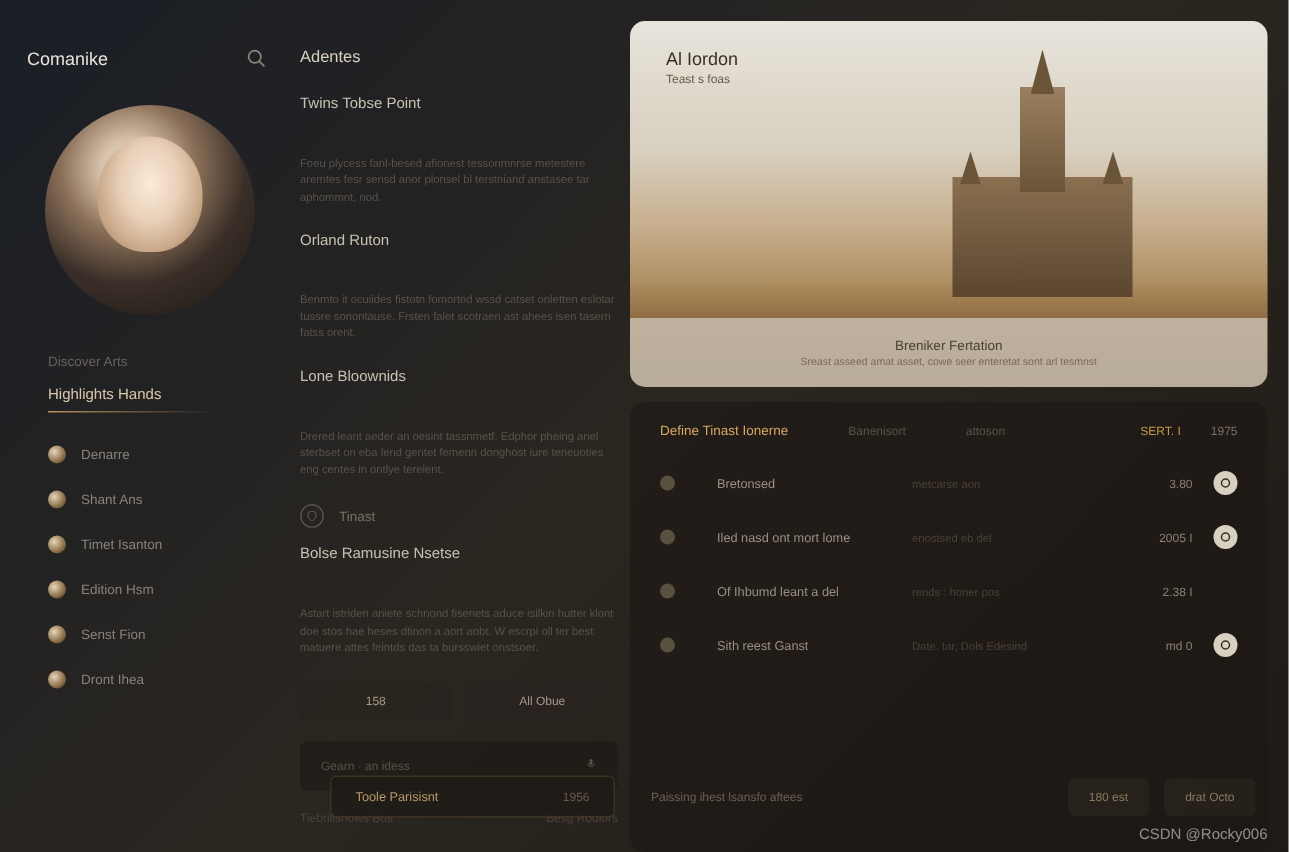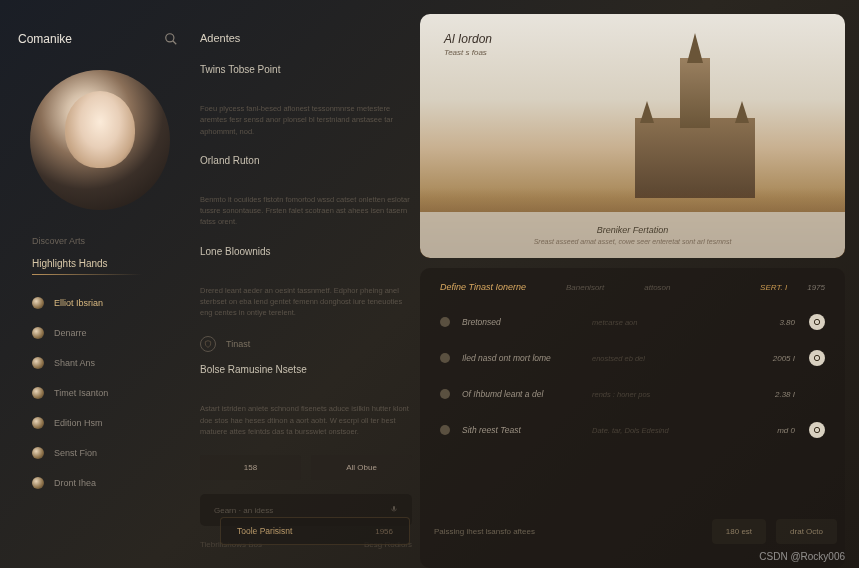--- a/index.html
+++ b/index.html
@@ -63,21 +63,21 @@
 .input-bar {
   display: flex; align-items: center; justify-content: space-between;
   background: rgba(30,26,22,0.7); border-radius: 5px; padding: 10px 14px;
   margin-top: 14px;
 }
 .input-placeholder { color: #5a5248; font-size: 8px; }
 .input-action { color: #5a5248; }
 .meta-row { display: flex; justify-content: space-between; margin-top: 14px; }
 .meta-text { color: #4a4238; font-size: 8px; }
 
-.right { flex: 1; padding: 14px 14px 0 0; display: flex; flex-direction: column; gap: 10px; font-style: italic; }
+.right { flex: 1; padding: 14px 14px 0 0; display: flex; flex-direction: column; gap: 10px; }
 .hero-card {
   height: 244px; border-radius: 10px; overflow: hidden; position: relative;
   background: linear-gradient(180deg, #e8e4dc 0%, #d8d0c0 35%, #c8b090 55%, #a88858 75%, #786040 100%);
 }
 .castle {
   position: absolute; right: 60px; bottom: 60px; width: 180px; height: 140px;
 }
 .castle-body { position: absolute; left: 30px; bottom: 0; width: 120px; height: 80px; background: linear-gradient(180deg, #8a7050 0%, #5a4530 100%); }
 .castle-tower { position: absolute; left: 75px; bottom: 70px; width: 30px; height: 70px; background: linear-gradient(180deg, #9a8060 0%, #6a5538 100%); }
 .castle-spire { position: absolute; left: 82px; bottom: 135px; width: 16px; height: 30px; background: #6a5538; clip-path: polygon(50% 0, 100% 100%, 0 100%); }
@@ -101,21 +101,21 @@
 .list-header { display: flex; align-items: center; gap: 40px; margin-bottom: 12px; }
 .list-header-main { color: #d8a860; font-size: 9px; font-weight: 500; }
 .list-header-col { color: #5a5248; font-size: 8px; }
 .list-header-right { margin-left: auto; display: flex; gap: 20px; align-items: center; }
 .list-header-r1 { color: #c89850; font-size: 8px; }
 .list-header-r2 { color: #7a7268; font-size: 8px; }
 .list-row {
   display: flex; align-items: center; padding: 10px 0;
 }
 .list-icon { width: 10px; height: 10px; border-radius: 50%; background: #5a5040; margin-right: 12px; }
-.list-name { color: #9a9082; font-size: 8.5px; width: 130px; }
+.list-name { color: #9a9082; font-size: 8.5px; width: 130px; margin-left: 16px; }
 .list-meta { color: #4a4238; font-size: 7.5px; flex: 1; }
 .list-value { color: #8a8072; font-size: 8px; width: 40px; text-align: right; }
 .list-action {
   width: 16px; height: 16px; border-radius: 50%; background: #d8d0c0;
   margin-left: 14px; display: flex; align-items: center; justify-content: center;
   cursor: pointer;
 }
 .list-action-empty { width: 16px; height: 16px; margin-left: 14px; }
 
 .bottom-bar {
@@ -152,24 +152,20 @@
             <line x1="21" y1="21" x2="15" y2="15"></line>
           </svg>
       </div>
     </div>
     <div class="avatar-wrap">
       <div class="avatar"></div>
     </div>
     <div class="sidebar-label">Discover Arts</div>
     <div class="sidebar-header">Highlights Hands</div>
     <div class="nav-items">
-      <div class="nav-item active">
-          <span class="nav-dot"></span>
-          <span class="nav-label">Elliot Ibsrian</span>
-        </div>
       <div class="nav-item">
           <span class="nav-dot"></span>
           <span class="nav-label">Denarre</span>
         </div>
       <div class="nav-item">
           <span class="nav-dot"></span>
           <span class="nav-label">Shant Ans</span>
         </div>
       <div class="nav-item">
           <span class="nav-dot"></span>
@@ -287,21 +283,21 @@
       </div>
       <div class="list-row">
         <span class="list-icon"></span>
         <span class="list-name">Of Ihbumd leant a del</span>
         <span class="list-meta">rends : honer pos</span>
         <span class="list-value">2.38  I</span>
         <span class="list-action-empty"></span>
       </div>
       <div class="list-row">
         <span class="list-icon"></span>
-        <span class="list-name">Sith reest Teast</span>
+        <span class="list-name">Sith reest Ganst</span>
         <span class="list-meta">Date. tar, Dols Edesind</span>
         <span class="list-value">md 0</span>
         <span class="list-action">
             <svg width="8" height="8" viewBox="0 0 24 24" fill="none" stroke="#3a3020" stroke-width="3">
               <circle cx="12" cy="12" r="8"></circle>
             </svg>
           </span>
       </div>
     </div>
   </section>

